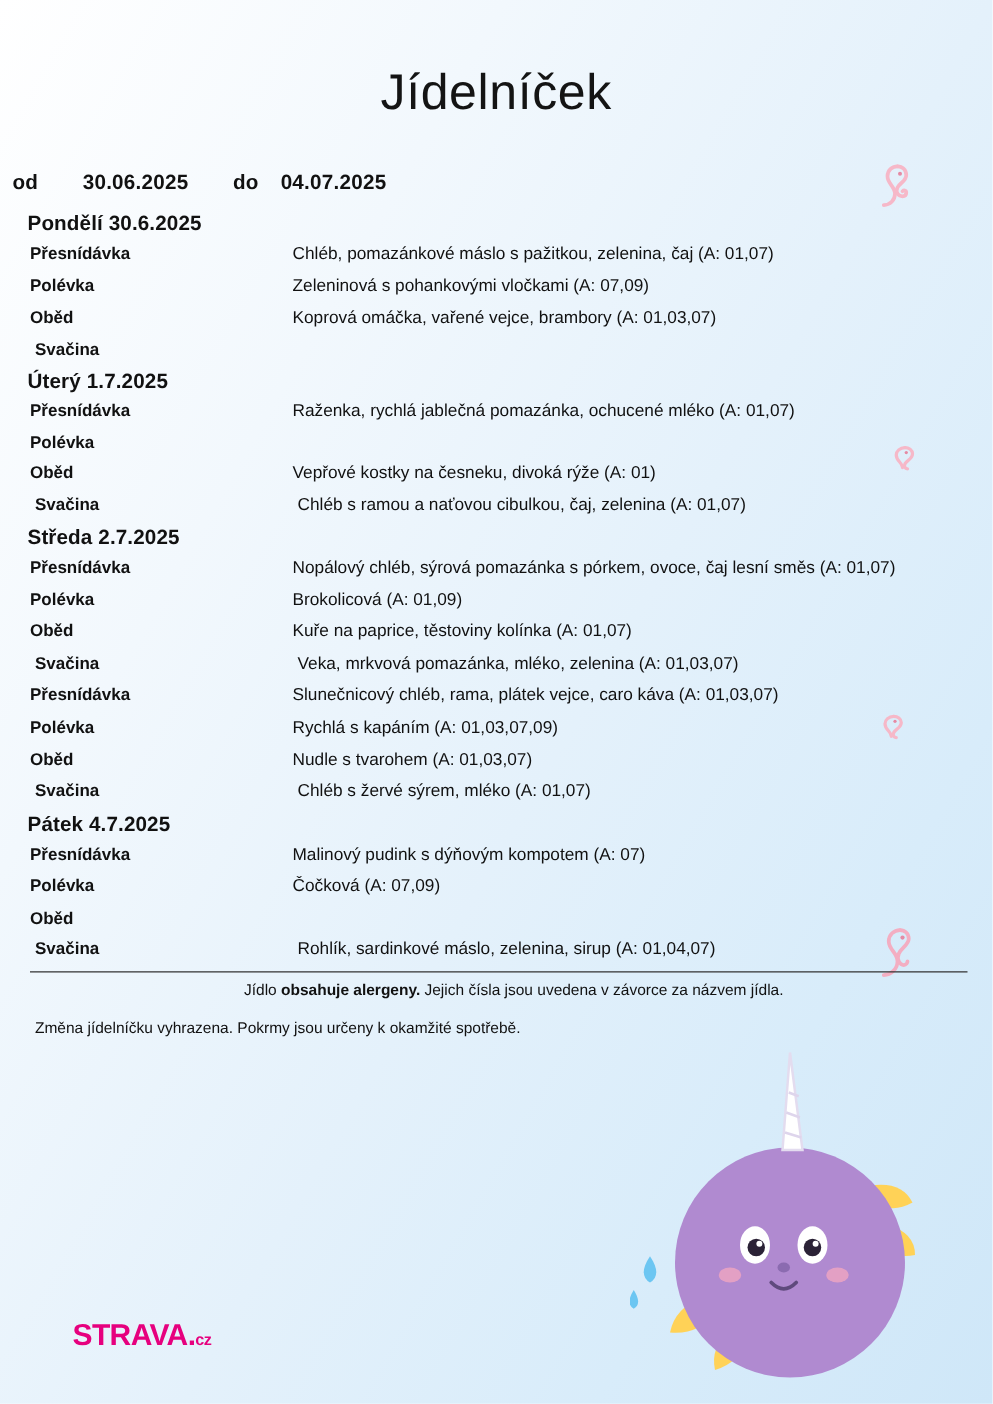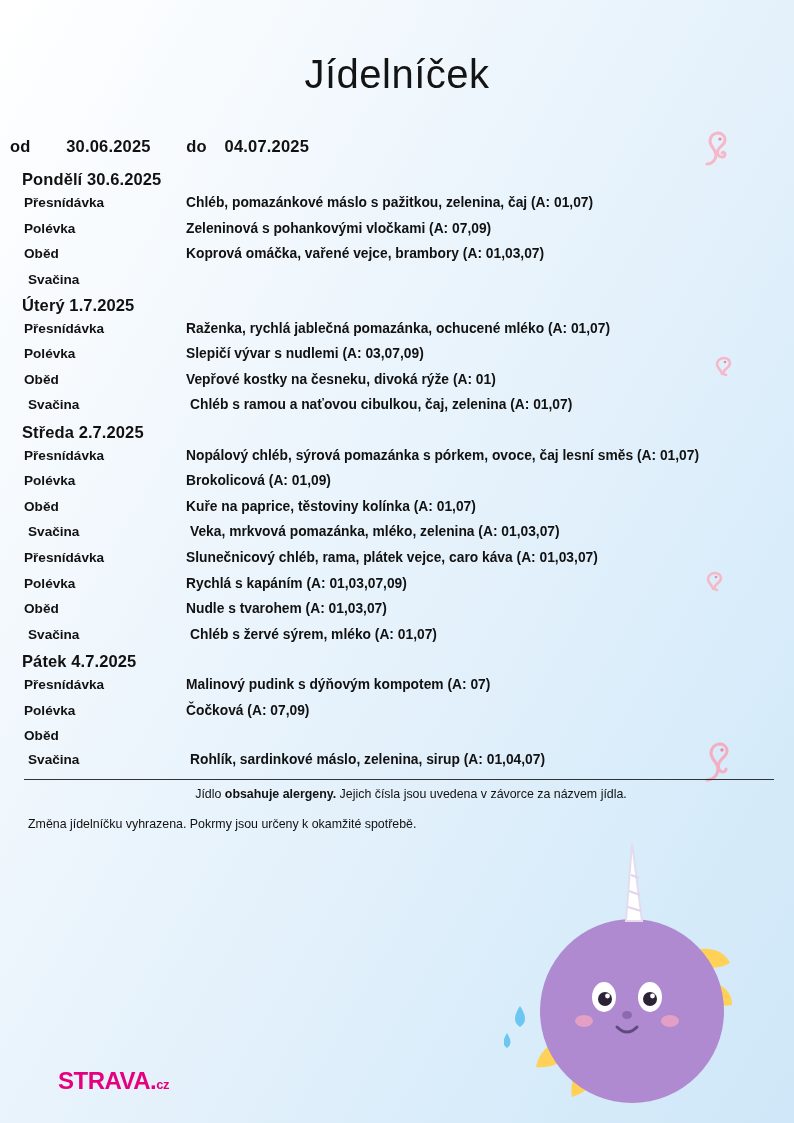--- a/index.html
+++ b/index.html
@@ -61,22 +61,23 @@
   .meal-name {
     width: 122px;
     min-width: 122px;
     font-weight: bold;
     font-size: 13.6px;
     padding-left: 2px;
   }
   .meal-name.indent { padding-left: 6px; }
   .meal-desc {
     font-size: 13.8px;
-    font-weight: bold;
+    font-weight: normal;
     line-height: 1.2;
+    margin-left: 48px;
   }
   .rule {
     margin: 10px 20px 0 24px;
     border-top: 1px solid #333;
     position: relative;
     z-index: 3;
   }
   .note1 {
     margin-top: 7px;
     padding-left: 28px;
@@ -89,21 +90,21 @@
   .note2 {
     margin-top: 16px;
     padding-left: 28px;
     font-size: 12.4px;
     position: relative;
     z-index: 3;
   }
   .logo {
     position: absolute;
     left: 58px;
-    bottom: 28px;
+    bottom: 40px;
     z-index: 5;
     font-size: 24px;
     font-weight: bold;
     letter-spacing: -0.5px;
   }
   .logo .strava {
     color: #e6007e;
     font-style: normal;
   }
   .logo .cz {
@@ -221,21 +222,20 @@
     </div>
 
     <div class="day">
       <div class="day-head">Úterý 1.7.2025</div>
       <div class="meal">
         <div class="meal-name">Přesnídávka</div>
         <div class="meal-desc">Raženka, rychlá jablečná pomazánka, ochucené mléko  (A: 01,07)</div>
       </div>
       <div class="meal">
         <div class="meal-name">Polévka</div>
-        <div class="meal-desc">Slepičí vývar s nudlemi  (A: 03,07,09)</div>
       </div>
       <div class="meal">
         <div class="meal-name">Oběd</div>
         <div class="meal-desc">Vepřové kostky na česneku, divoká rýže  (A: 01)</div>
       </div>
       <div class="meal">
         <div class="meal-name indent">Svačina</div>
         <div class="meal-desc">Chléb s ramou a naťovou cibulkou, čaj, zelenina  (A: 01,07)</div>
       </div>
     </div>

